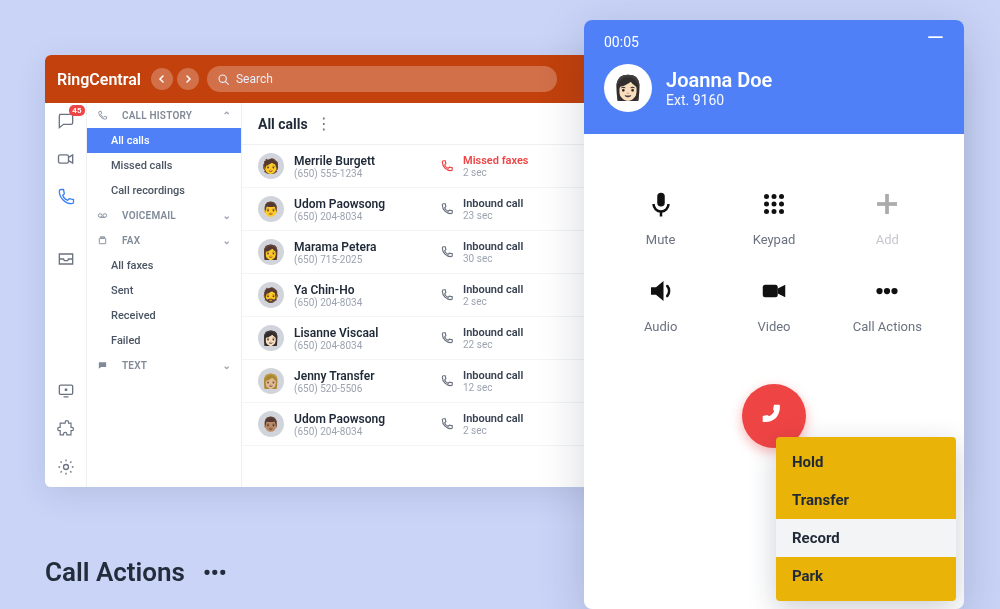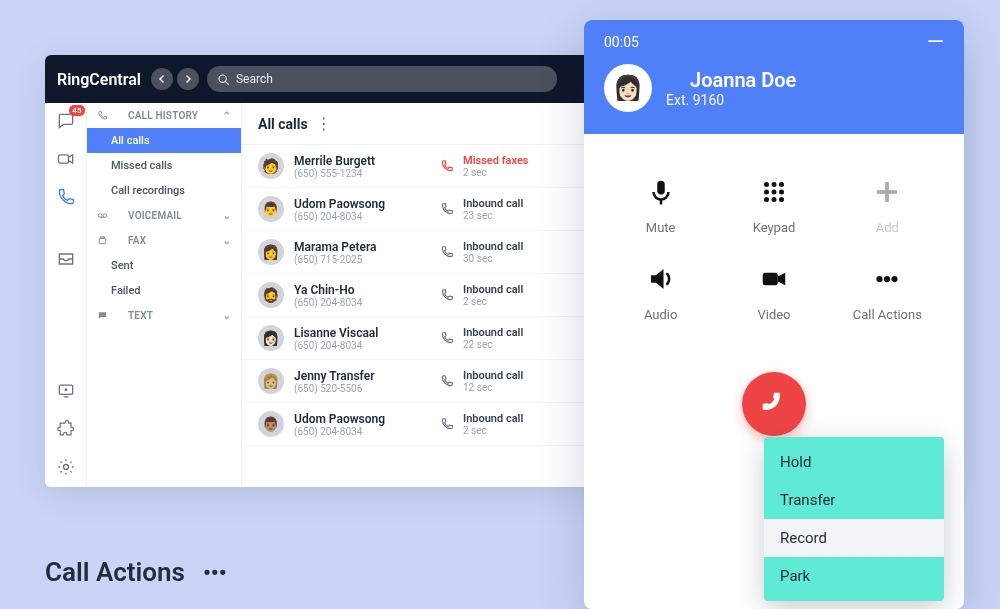--- a/index.html
+++ b/index.html
@@ -19,21 +19,21 @@
     width: 910px;
     height: 432px;
     background: #fafbfc;
     border-radius: 6px;
     box-shadow: 0 8px 32px rgba(20,30,60,0.10);
     overflow: hidden;
     display: flex;
     flex-direction: column;
   }
   .titlebar {
-    background: #0f172a;
+    background: #c2410c;
     height: 48px;
     display: flex;
     align-items: center;
     padding: 0 12px;
     color: #fff;
   }
   .brand {
     font-weight: 600;
     font-size: 16px;
     margin-right: 10px;
@@ -97,21 +97,21 @@
   }
   .side-section {
     display: flex; align-items: center; justify-content: space-between;
     padding: 7px 10px;
     color: #808a98;
     font-weight: 600;
     font-size: 10px;
     letter-spacing: 0.2px;
     cursor: pointer;
   }
-  .side-section .sec-left { display: flex; align-items: center; gap: 20px; }
+  .side-section .sec-left { display: flex; align-items: center; gap: 14px; }
   .side-item {
     padding: 6px 10px 6px 24px;
     color: #4b5563;
     cursor: pointer;
     font-size: 11px;
     font-weight: 500;
   }
   .side-item.selected {
     background: #4f80f7;
     color: #fff;
@@ -179,43 +179,44 @@
     box-shadow: 0 12px 48px rgba(20,30,60,0.18);
     overflow: hidden;
     display: flex;
     flex-direction: column;
   }
   .call-head {
     background: #4f80f7;
     color: #fff;
     padding: 14px 20px 22px 20px;
   }
-  .call-head-top { display: flex; justify-content: space-between; align-items: center; font-size: 14px; }
+  .call-head-top { display: flex; justify-content: space-between; font-size: 14px; }
   .minimize { font-size: 22px; line-height: 8px; cursor: pointer; }
   .callee {
     display: flex;
     align-items: center;
     gap: 14px;
     margin-top: 14px;
   }
   .callee-avatar {
     width: 48px; height: 48px; border-radius: 50%;
     background: #fff;
     display: flex; align-items: center; justify-content: center;
     font-size: 24px;
     overflow: hidden;
   }
-  .callee-name { font-size: 20px; font-weight: 600; margin-left: 24px; }
+  .callee-name { font-size: 20px; font-weight: 600; }
   .callee-ext { font-size: 14px; opacity: 0.95; }
 
   .call-grid {
     display: grid;
     grid-template-columns: repeat(3, 1fr);
     gap: 26px 0;
     padding: 40px 20px 10px 20px;
+    margin-top: 12px;
   }
   .cg-item {
     display: flex;
     flex-direction: column;
     align-items: center;
     gap: 10px;
     cursor: pointer;
   }
   .cg-icon {
     width: 36px; height: 36px;
@@ -232,27 +233,28 @@
     top: 40px;
     width: 64px; height: 64px; border-radius: 50%;
     background: #ef4444;
     display: flex; align-items:center; justify-content:center;
     box-shadow: 0 4px 12px rgba(239,68,68,0.4);
     cursor: pointer;
   }
 
   .actions-menu {
     position: absolute;
-    right: 20px;
+    right: 8px;
     bottom: 8px;
     width: 180px;
-    background: #5eead4;
+    background: #eab308;
     border-radius: 4px;
     box-shadow: 0 8px 28px rgba(20,30,60,0.22);
     padding: 6px 0;
+    font-weight: bold;
   }
   .menu-item {
     padding: 10px 16px;
     font-size: 15px;
     color: #1f2937;
     cursor: pointer;
   }
   .menu-item.sel { background: #f3f4f6; }
 
   
@@ -376,21 +378,23 @@
       <div class="side-section">
         <span class="sec-left">
           <svg width="11" height="11" viewBox="0 0 24 24">
               <rect x="5" y="7" width="14" height="12" rx="1" fill="none" stroke="#808a98" stroke-width="2"></rect>
               <rect x="8" y="4" width="8" height="3" fill="none" stroke="#808a98" stroke-width="2"></rect>
             </svg>
           <span>FAX</span>
         </span>
         <span class="chev">⌄</span>
       </div>
+      <div class="side-item">All faxes</div>
       <div class="side-item">Sent</div>
+      <div class="side-item">Received</div>
       <div class="side-item">Failed</div>
 
       <div class="side-section">
         <span class="sec-left">
           <svg width="11" height="11" viewBox="0 0 24 24">
               <path d="M4 5h16v10H9l-5 4V5Z" fill="#808a98"></path>
             </svg>
           <span>TEXT</span>
         </span>
         <span class="chev">⌄</span>

